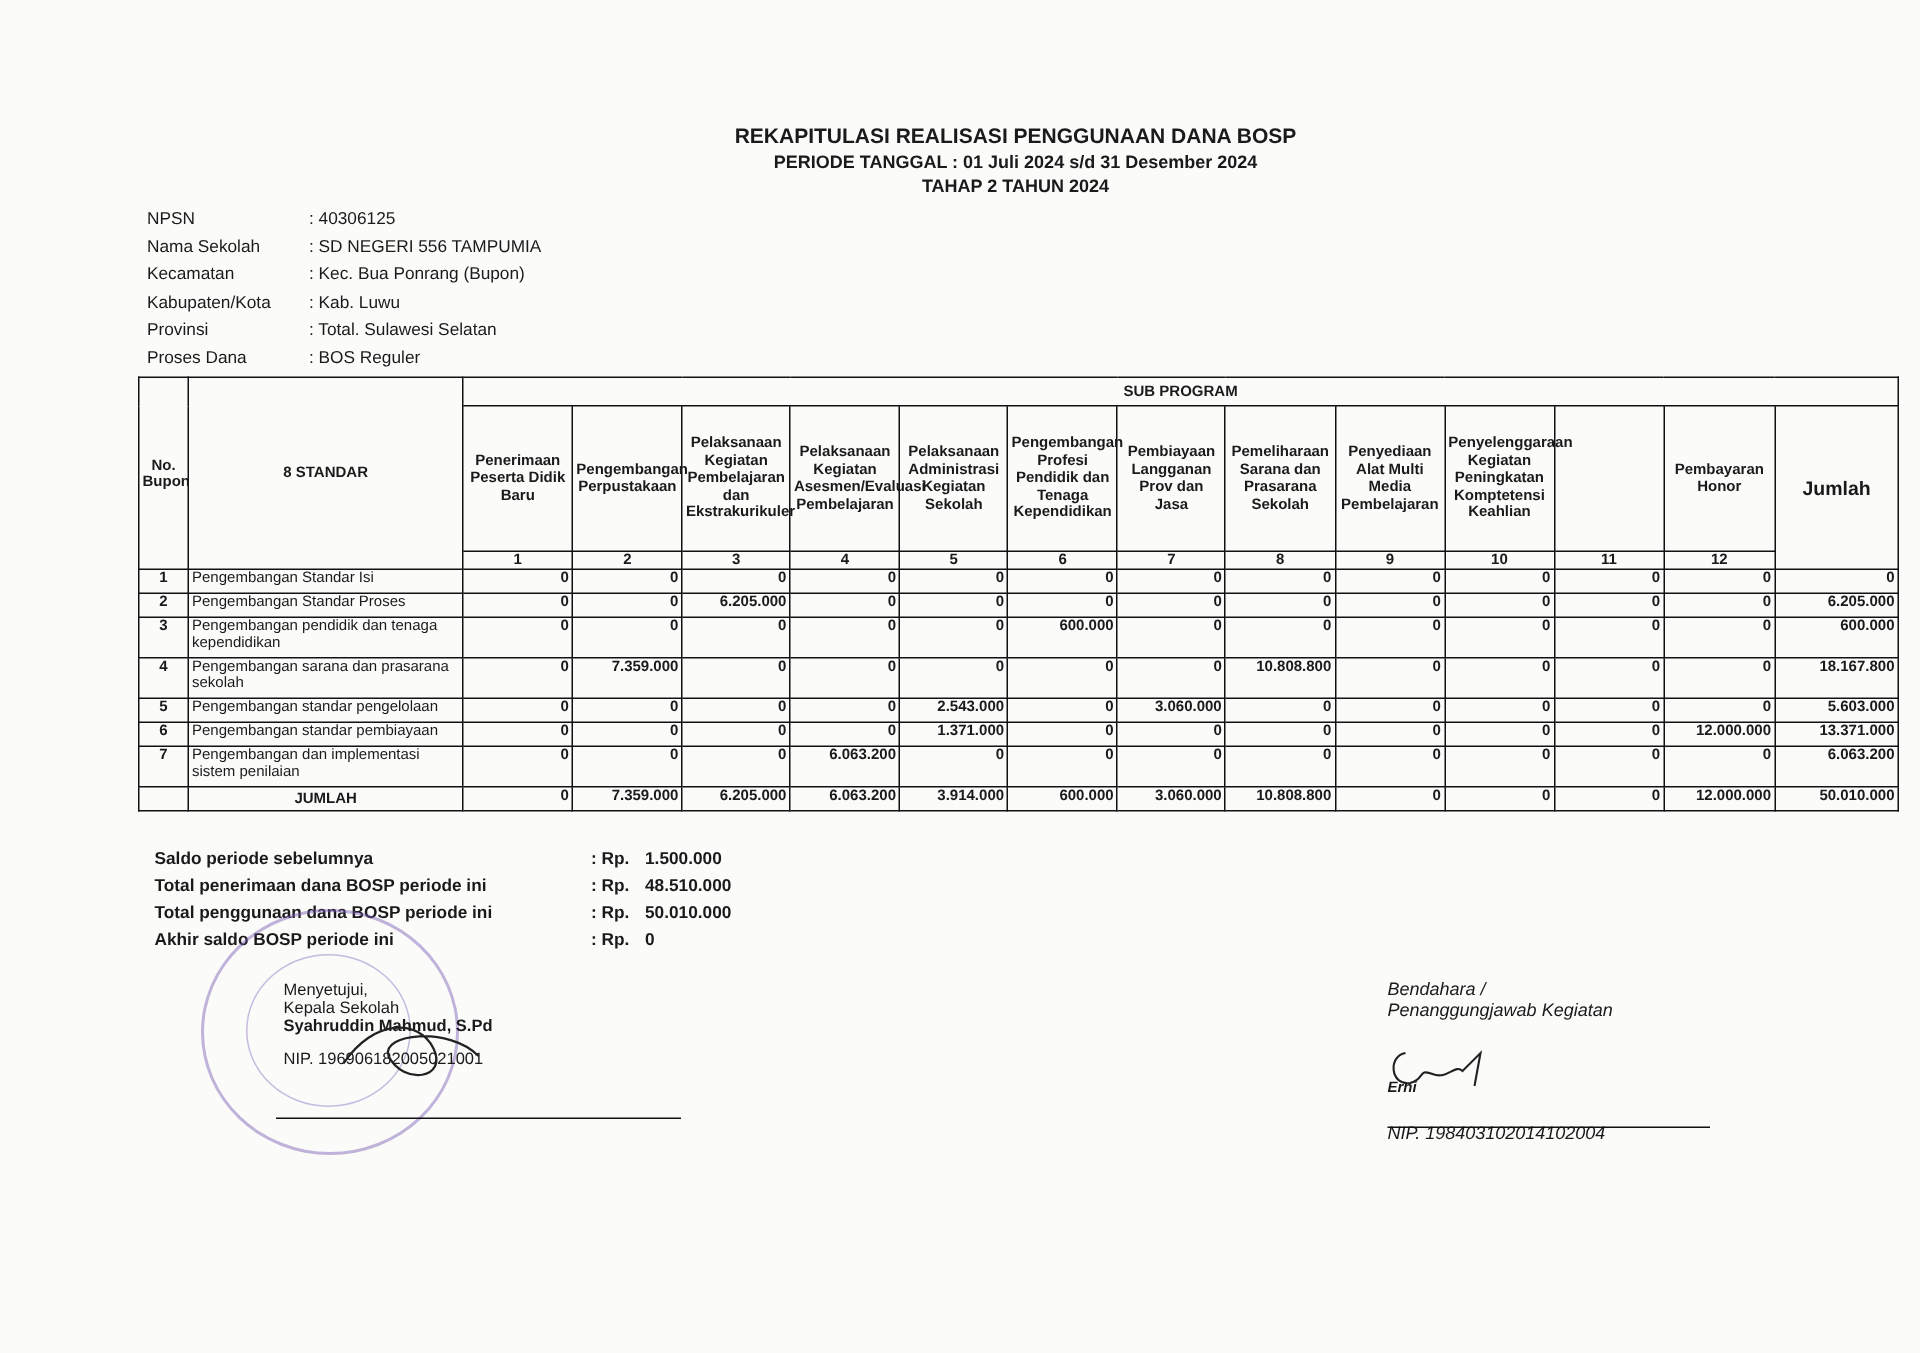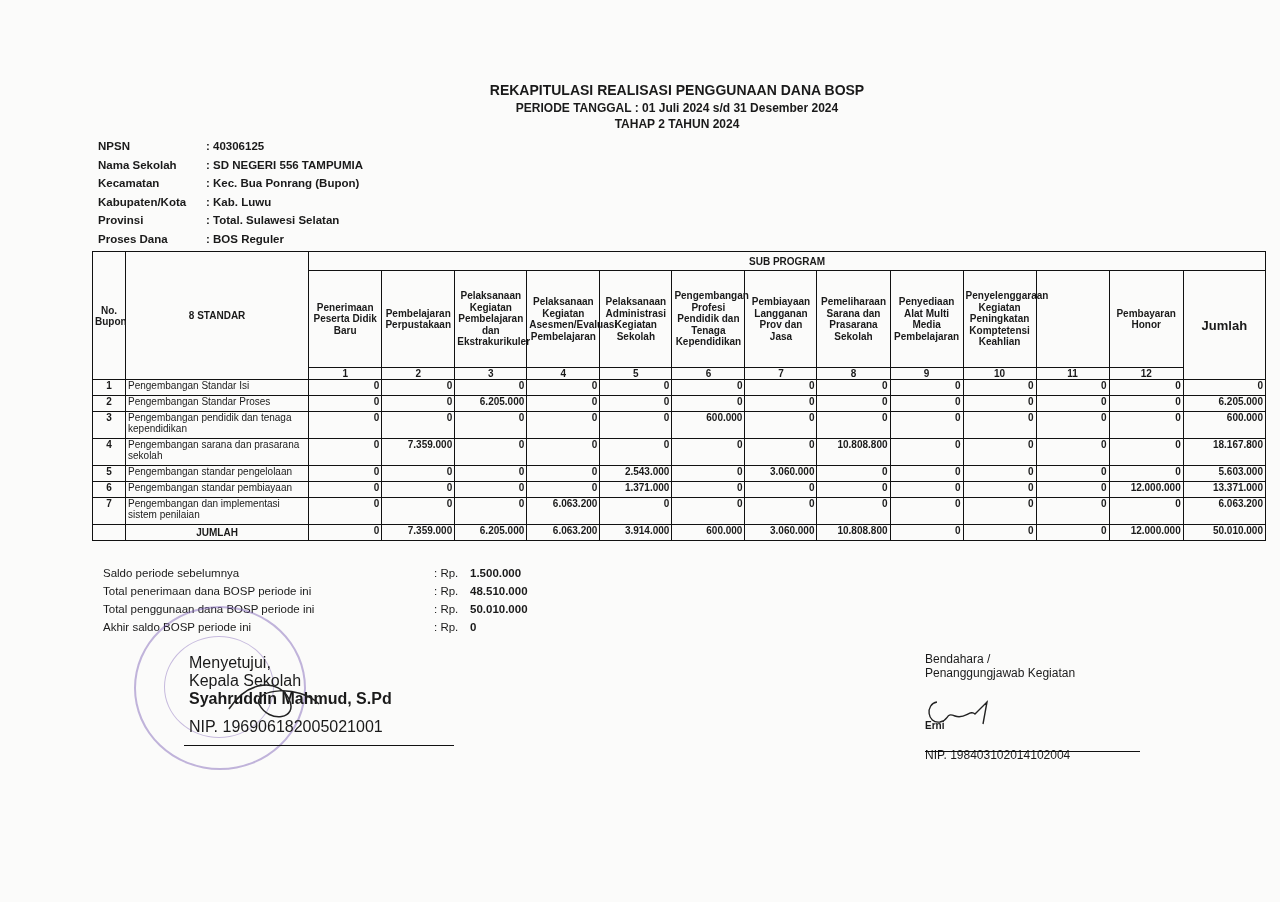--- a/index.html
+++ b/index.html
@@ -2,48 +2,48 @@
 <html><head>
 <meta charset="utf-8">
 <style>
   html, body { margin:0; padding:0; }
   body { width:1280px; height:902px; background:#fbfbfa; position:relative; overflow:hidden;
          font-family:"Liberation Sans", sans-serif; color:#1a1a1a; }
   .title { position:absolute; left:0; width:1354px; text-align:center; font-weight:bold; }
   .t1 { top:82px; font-size:14px; }
   .t2 { top:101px; font-size:12px; }
   .t3 { top:117px; font-size:12px; }
-  .info { position:absolute; left:98px; top:140px; font-size:11.5px;font-weight:bold; }
+  .info { position:absolute; left:98px; top:140px; font-size:11.5px; }
   .info .row { height:18.5px; display:flex; }
   .info .lbl { width:108px; }
   table.main { position:absolute; left:92px; top:251px; border-collapse:collapse; table-layout:fixed; width:1174px; }
   table.main td, table.main th { border:1.3px solid #111; padding:0 2px; font-size:10px; }
   th.sub { font-size:7.6px; font-weight:bold; text-align:center; line-height:1.15; height:96px; }
   th.num { font-size:7.5px; height:10px; font-weight:bold; }
   th.big { font-size:14px; font-weight:bold; }
   th.no { font-size:12.5px; font-weight:bold; }
   th.subprog { font-size:12.5px; font-weight:bold; height:18px; }
   td.v { text-align:right; font-weight:bold; font-size:10px; vertical-align:top; padding-top:2px; padding-right:2px; }
   td.n { text-align:center; font-weight:bold; font-size:10px; vertical-align:top; padding-top:2px; }
   td.d { font-size:10px; vertical-align:top; line-height:1.12; padding-top:2px; }
   tr.r1 td { height:15px; }
   tr.r2 td { height:26px; }
   td.jml { text-align:center; font-weight:bold; }
   .summary { position:absolute; left:103px; top:567px; font-size:11.5px; }
   .summary .row { height:18px; display:flex; }
-  .summary .lbl { width:291px; }
-  .summary .rp { width:36px; font-weight:normal;margin-left:40px; }
+  .summary .lbl { width:291px;font-weight:bold; }
+  .summary .rp { width:36px; font-weight:bold; }
   .summary .val { font-weight:bold; }
   .stamp { position:absolute; left:134px; top:606px; width:168px; height:160px; border-radius:50%;
            border:2px solid rgba(120,90,180,0.45); }
   .stamp .inner { position:absolute; left:28px; top:28px; width:108px; height:100px; border-radius:50%;
            border:1.5px solid rgba(120,90,180,0.4); }
-  .sig-left { position:absolute; left:189px; top:654px; font-size:16px; }
+  .sig-left { position:absolute; left:189px; top:654px; font-size:11px; }
   .sig-left .line { position:absolute; left:-5px; top:91px; width:270px; border-top:1.3px solid #111; }
-  .sig-right { position:absolute; left:925px; top:652px; font-size:12px; }
+  .sig-right { position:absolute; left:925px; top:652px; font-size:12px;font-style:italic; }
   .sig-right .line { position:absolute; left:0; top:99px; width:215px; border-top:1.3px solid #111; }
   .bold { font-weight:bold; }
 </style>
 </head>
 <body>
 
 <div class="title t1">REKAPITULASI REALISASI PENGGUNAAN DANA BOSP</div>
 <div class="title t2">PERIODE TANGGAL : 01 Juli 2024 s/d 31 Desember 2024</div>
 <div class="title t3">TAHAP 2 TAHUN 2024</div>
 
@@ -93,21 +93,21 @@
     <col style="width:82px">
   </colgroup>
   <thead id="thead">
     <tr>
       <th class="no" rowspan="3">No. Bupon</th>
       <th class="big" rowspan="3">8 STANDAR</th>
       <th class="subprog" colspan="13">SUB PROGRAM</th>
     </tr>
     <tr id="hdr-labels">
         <th class="sub">Penerimaan Peserta Didik Baru</th>
-        <th class="sub">Pembelajaran Perpustakaan</th>
+        <th class="sub">Pengembangan Perpustakaan</th>
         <th class="sub">Pelaksanaan Kegiatan Pembelajaran dan Ekstrakurikuler</th>
         <th class="sub">Pelaksanaan Kegiatan Asesmen/Evaluasi Pembelajaran</th>
         <th class="sub">Pelaksanaan Administrasi Kegiatan Sekolah</th>
         <th class="sub">Pengembangan Profesi Pendidik dan Tenaga Kependidikan</th>
         <th class="sub">Pembiayaan Langganan Prov dan Jasa</th>
         <th class="sub">Pemeliharaan Sarana dan Prasarana Sekolah</th>
         <th class="sub">Penyediaan Alat Multi Media Pembelajaran</th>
         <th class="sub">Penyelenggaraan Kegiatan Peningkatan Komptetensi Keahlian</th>
         <th class="sub"></th>
         <th class="sub">Pembayaran Honor</th>

